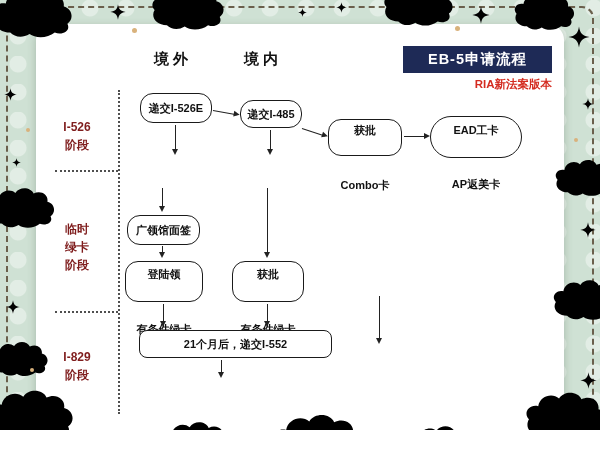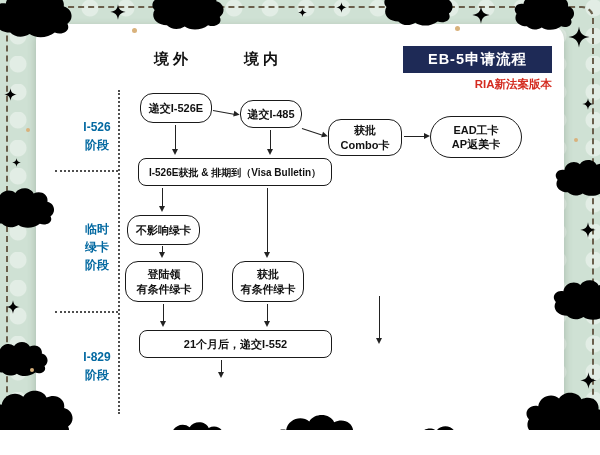--- a/index.html
+++ b/index.html
@@ -16,30 +16,30 @@
     background:#fff;border-radius:16px;box-shadow:0 3px 9px rgba(70,85,65,.3);
   }
   
   .colhead{position:absolute;font-size:15px;font-weight:bold;color:#111;letter-spacing:4px;}
   .titlebox{position:absolute;left:367px;top:22px;width:149px;height:27px;background:#1e2a56;color:#fff;
     font-weight:bold;font-size:14.5px;display:flex;align-items:center;justify-content:center;letter-spacing:1px;}
   .subtitle{position:absolute;left:367px;top:53px;width:149px;text-align:right;color:#d42b20;font-weight:bold;font-size:11.5px;}
   .node{position:absolute;border:1.5px solid #1a1a1a;border-radius:13px;background:#fff;color:#111;
     display:flex;flex-direction:column;align-items:center;justify-content:center;
     font-weight:bold;font-size:11px;line-height:1.3;text-align:right;padding:0 2px;box-sizing:border-box;}
-  .node span{display:block;}
+  .node span{display:block;margin-top:40px;}
   .wide{border-radius:8px;font-size:10px;}
   .stadium{border-radius:999px;}
   .av{position:absolute;width:0;border-left:1.6px solid #222;}
   .av::after{content:'';position:absolute;bottom:-6px;left:-4.2px;border:3.5px solid transparent;border-top:6px solid #222;}
   .ah{position:absolute;height:0;border-top:1.6px solid #222;transform-origin:left center;}
   .ah::after{content:'';position:absolute;right:-6px;top:-4.2px;border:3.5px solid transparent;border-left:6px solid #222;}
   .dotv{position:absolute;width:0;border-left:2px dotted #4f4f4f;}
   .doth{position:absolute;height:0;border-top:2px dotted #4f4f4f;}
-  .phase{position:absolute;left:32px;width:58px;text-align:center;font-weight:bold;font-size:12px;color:#0369a1;}
+  .phase{position:absolute;left:12px;width:58px;text-align:center;font-weight:bold;font-size:12px;color:#7f1d1d;}
   .phase div{line-height:18px;}
   
   .deco{position:absolute;overflow:visible;}
   .dot{position:absolute;border-radius:50%;background:#d9b27c;}
 </style>
 </head>
 <body>
 
 <div id="frame">
 
@@ -85,22 +85,21 @@
     <div class="node" style="left:104px;top:69px;width:72px;height:30px;">递交I-526E</div>
     <div class="node" style="left:204px;top:76px;width:62px;height:28px;">递交I-485</div>
     <div class="node" style="left:292px;top:95px;width:74px;height:37px;">
       <span>获批</span>
       <span>Combo卡</span>
     </div>
     <div class="node stadium" style="left:394px;top:92px;width:92px;height:42px;">
       <span>EAD工卡</span>
       <span>AP返美卡</span>
     </div>
-    <div class="node wide" style="left:102px;top:134px;width:194px;height:28px;">I-526E获批 &amp; 排期到（Visa Bulletin）</div>
-    <div class="node" style="left:91px;top:191px;width:73px;height:30px;">不影响绿卡</div>
+    <div class="node" style="left:91px;top:191px;width:73px;height:30px;">广领馆面签</div>
     <div class="node" style="left:89px;top:237px;width:78px;height:41px;">
       <span>登陆领</span>
       <span>有条件绿卡</span>
     </div>
     <div class="node" style="left:196px;top:237px;width:72px;height:41px;">
       <span>获批</span>
       <span>有条件绿卡</span>
     </div>
     <div class="node wide" style="left:103px;top:306px;width:193px;height:28px;font-size:11px;">21个月后，递交I-552</div>
 

